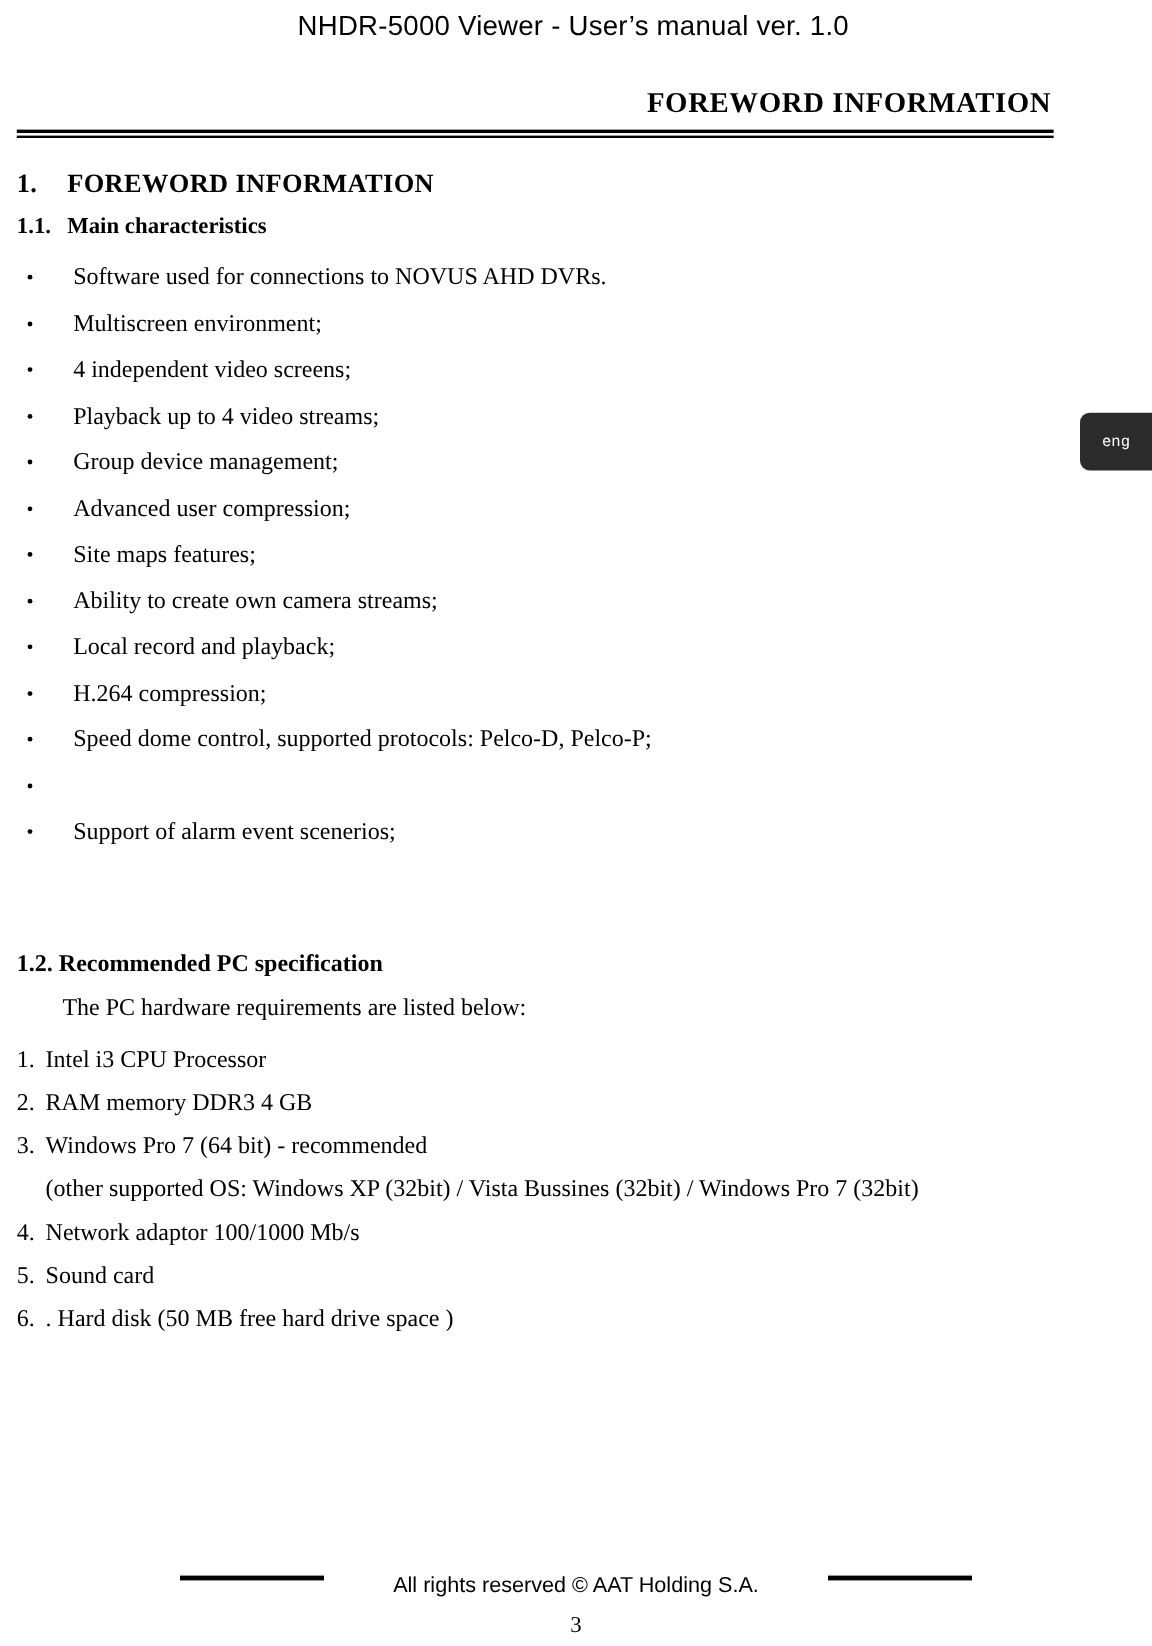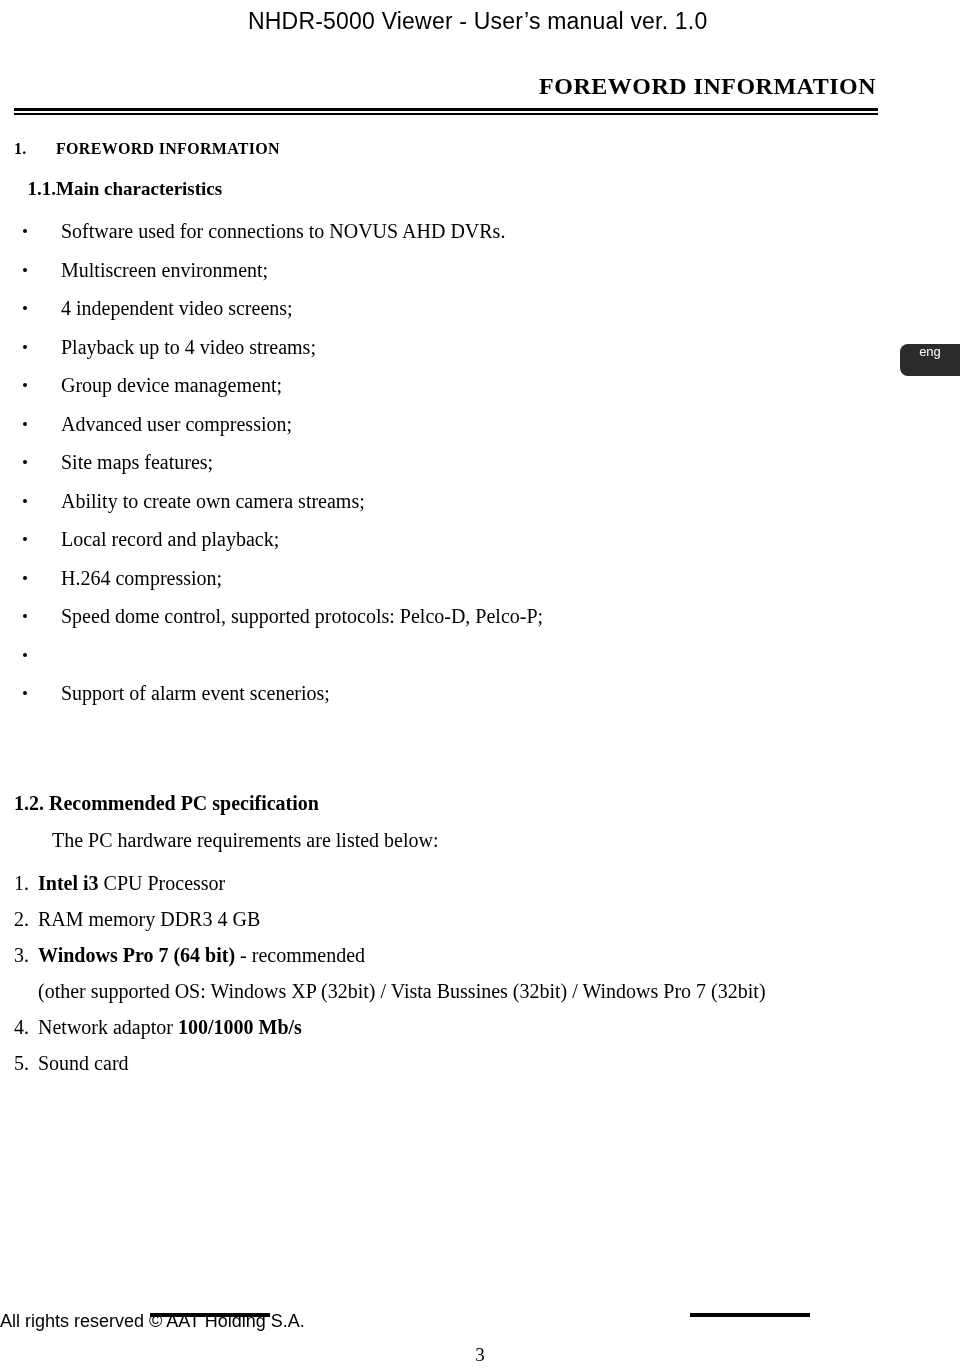--- a/index.html
+++ b/index.html
@@ -65,47 +65,47 @@
     height: 2px;
     background: #000;
   }
 
   
   .eng-tab {
     position: absolute;
     top: 344px;
     left: 900px;
     width: 60px;
-    height: 32px;
+    height: 48px;
     background: #2b2b2b;
     border-radius: 8px 0 0 8px;
     color: #ffffff;
-    font-family: Liberation Sans, sans-serif;
+    font-family: Liberation Mono, monospace;
     font-size: 13px;
     display: flex;
-    align-items: flex-start;
+    align-items: center;
     justify-content: center;
   }
 
   
   .h1 {
     position: absolute;
     font-family: "Liberation Serif", serif;
     font-weight: bold;
-    font-size: 16px;
+    font-size: 22px;
     letter-spacing: 0.3px;
   }
   .h1 .num { display: inline-block; width: 42px; }
   .h2 {
     position: absolute;
     font-family: "Liberation Serif", serif;
     font-weight: bold;
     font-size: 19px;
   }
-  .h2 .num { display: inline-block; width: 42px; text-align: right; }
+  .h2 .num { display: inline-block; width: 42px; }
 
   
   .bullets {
     position: absolute;
     top: 212px;
     left: 0;
     width: 880px;
   }
   .bullet-row {
     position: relative;
@@ -156,21 +156,21 @@
   .spec-row {
     position: relative;
     font-size: 20px;
     line-height: 36px;
     white-space: nowrap;
   }
   .spec-row .idx {
     display: inline-block;
     width: 24px;
   }
-  .spec-row b { font-weight: bold; margin-top: 24px; }
+  .spec-row b { font-weight: normal; margin-top: 24px; }
   .spec-sub {
     position: relative;
     font-size: 20px;
     line-height: 36px;
     padding-left: 24px;
     white-space: nowrap;
   }
 
   
   .footer-rule-left {
@@ -187,21 +187,21 @@
     right: 150px;
     width: 120px;
     height: 4px;
     background: #000;
   }
   .footer-text {
     position: absolute;
     bottom: 40px;
     left: 0;
     width: 960px;
-    text-align: left;
+    text-align: center;
     font-family: "Liberation Sans", sans-serif;
     font-size: 18px;
   }
   .page-num {
     position: absolute;
     bottom: 6px;
     left: 0;
     width: 960px;
     text-align: center;
     font-family: "Liberation Serif", serif;
@@ -302,20 +302,23 @@
     <div class="spec-row">
       <span class="idx">3.</span><b>Windows Pro 7 (64 bit)</b><span> - recommended</span>
     </div>
     <div class="spec-sub">(other supported OS: Windows XP (32bit) / Vista Bussines (32bit) / Windows Pro 7 (32bit)</div>
     <div class="spec-row">
       <span class="idx">4.</span><span>Network adaptor </span><b>100/1000 Mb/s</b>
     </div>
     <div class="spec-row">
       <span class="idx">5.</span><span>Sound card</span>
     </div>
+    <div class="spec-row">
+      <span class="idx">6.</span><span>. Hard disk (50 MB free hard drive space )</span>
+    </div>
   </div>
 
   <div class="footer-rule-left"></div>
   <div class="footer-rule-right"></div>
   <div class="footer-text">All rights reserved © AAT Holding S.A.</div>
   <div class="page-num">3</div>
 
 </div>
 
 </body></html>

